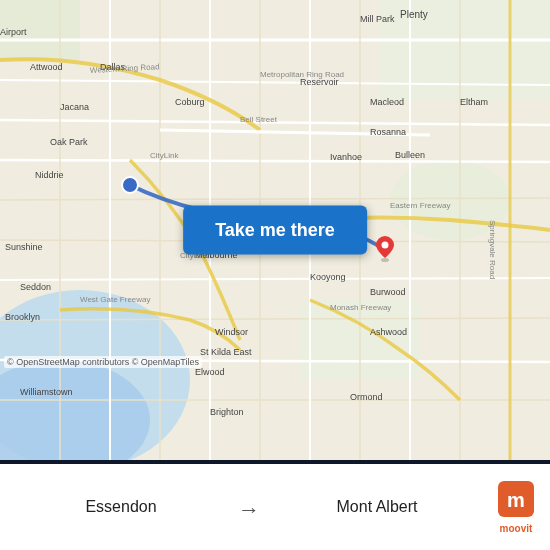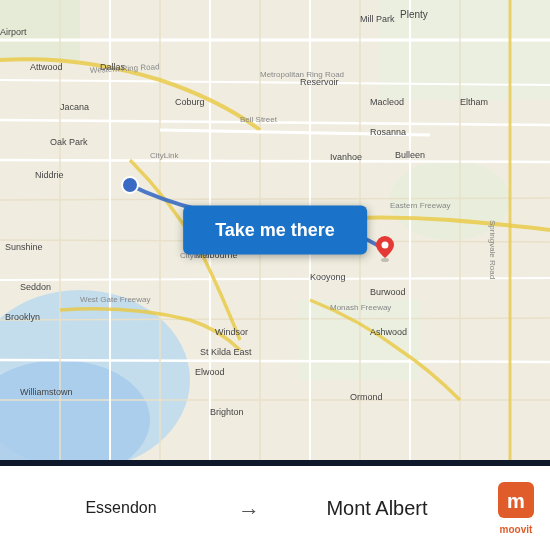--- a/index.html
+++ b/index.html
@@ -39,41 +39,41 @@
     }
 
     
     #bottom-bar {
       width: 550px;
       height: 90px;
       background: white;
       display: flex;
       align-items: center;
       padding: 0 16px;
-      border-top: 6px solid #0f172a;
+      border-top: 4px solid #0f172a;
       gap: 0;
     }
 
     #from-location {
       font-size: 16px;
       font-weight: 500;
       color: #222;
       flex: 1;
       text-align: center;
     }
 
     #arrow-icon {
       font-size: 22px;
       color: #555;
       margin: 0 12px;
       flex-shrink: 0;
     }
 
     #to-location {
-      font-size: 20px;
+      font-size: 16px;
       font-weight: 500;
       color: #222;
       flex: 1;
       text-align: center;
     }
 
     #moovit-logo {
       display: flex;
       flex-direction: column;
       align-items: center;
@@ -204,20 +204,23 @@
     <circle cx="130" cy="185" r="8" fill="#3a6bc4" stroke="white" stroke-width="2"></circle>
 
     <g transform="translate(381, 240)">
       <ellipse cx="4" cy="20" rx="4" ry="2" fill="rgba(0,0,0,0.2)"></ellipse>
       <path d="M4,18 Q-5,10 -5,5 A9,9 0 0,1 13,5 Q13,10 4,18Z" fill="#e53935"></path>
       <circle cx="4" cy="5" r="3.5" fill="white"></circle>
     </g>
   </svg>
 
   
+  <div id="attribution">
+    <span>© OpenStreetMap contributors © OpenMapTiles</span>
+  </div>
 
   
   <button id="take-me-there-btn">Take me there</button>
 </div>
 
 <div id="bottom-bar">
   <span id="from-location">Essendon</span>
   <span id="arrow-icon">→</span>
   <span id="to-location">Mont Albert</span>
 

